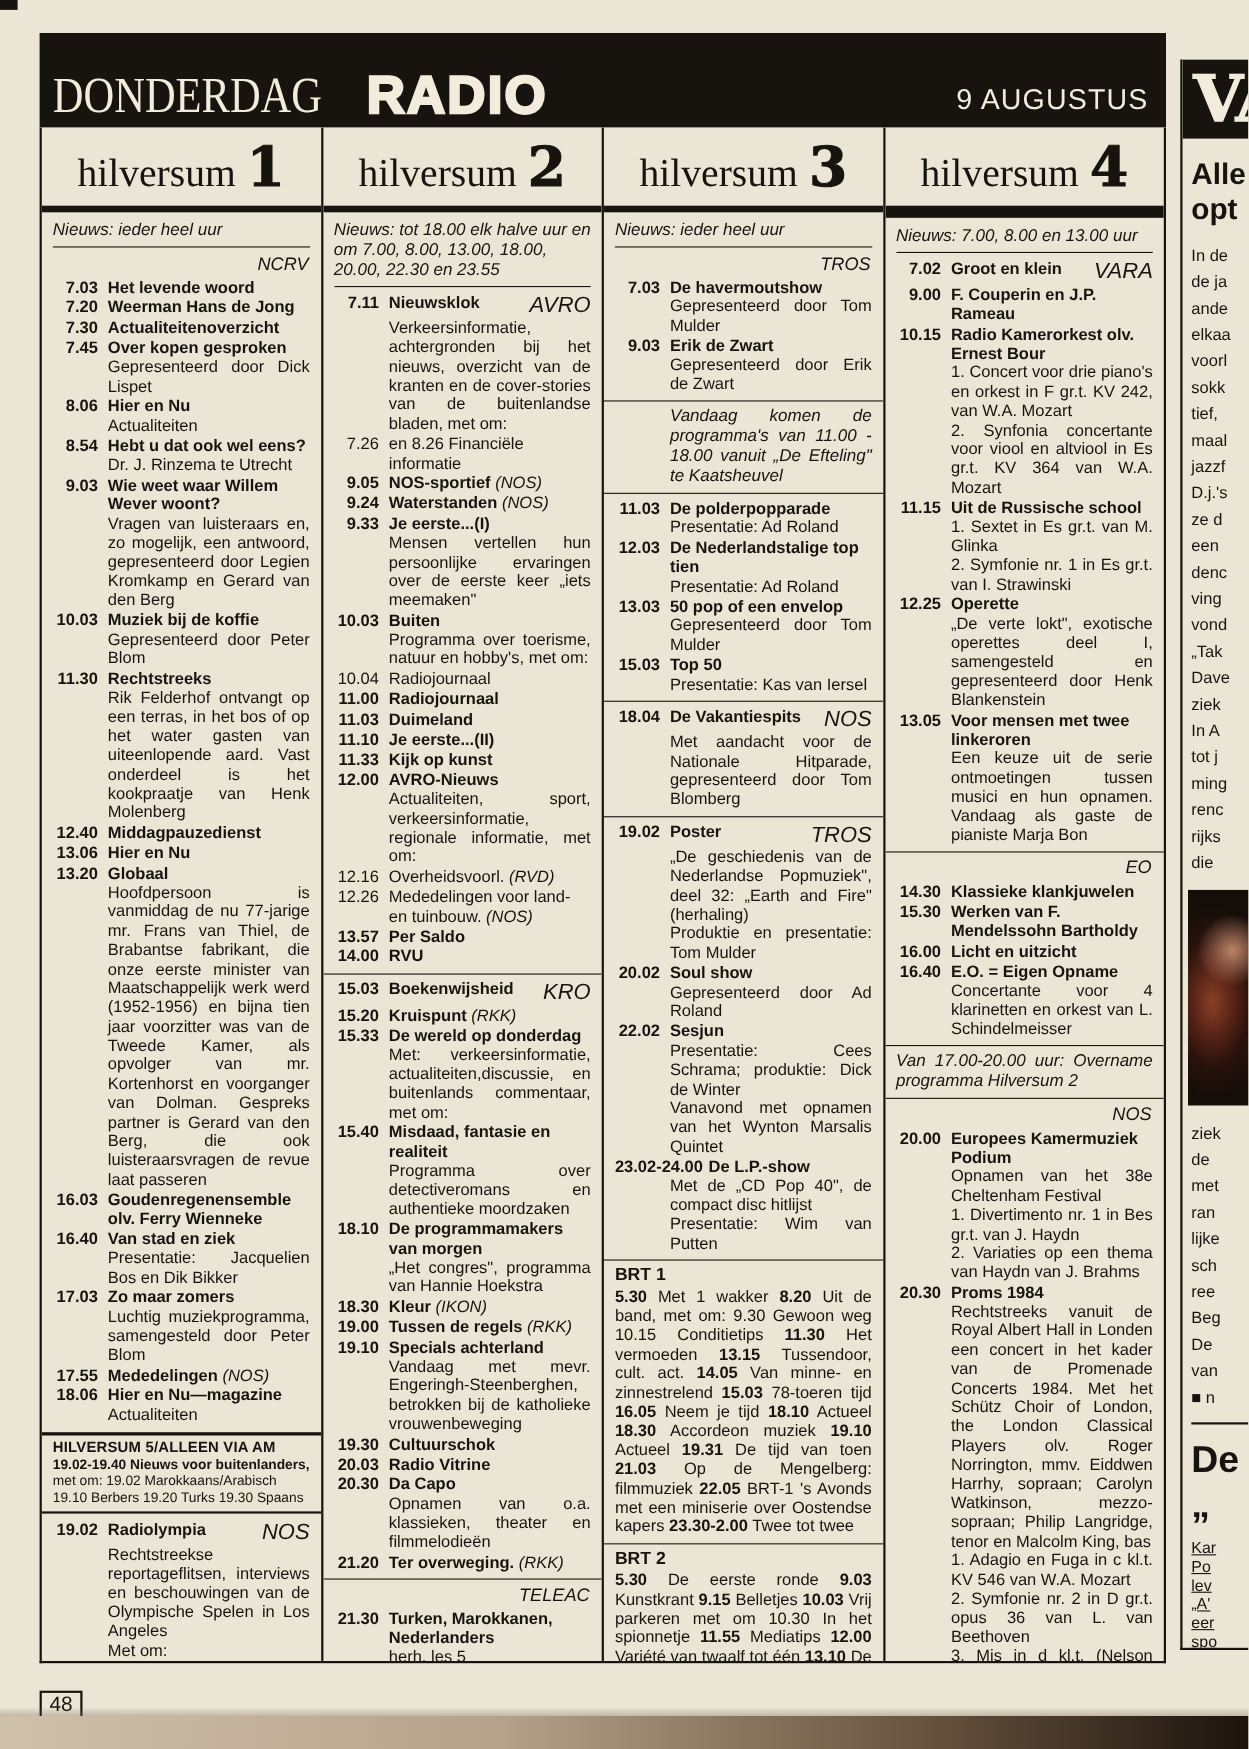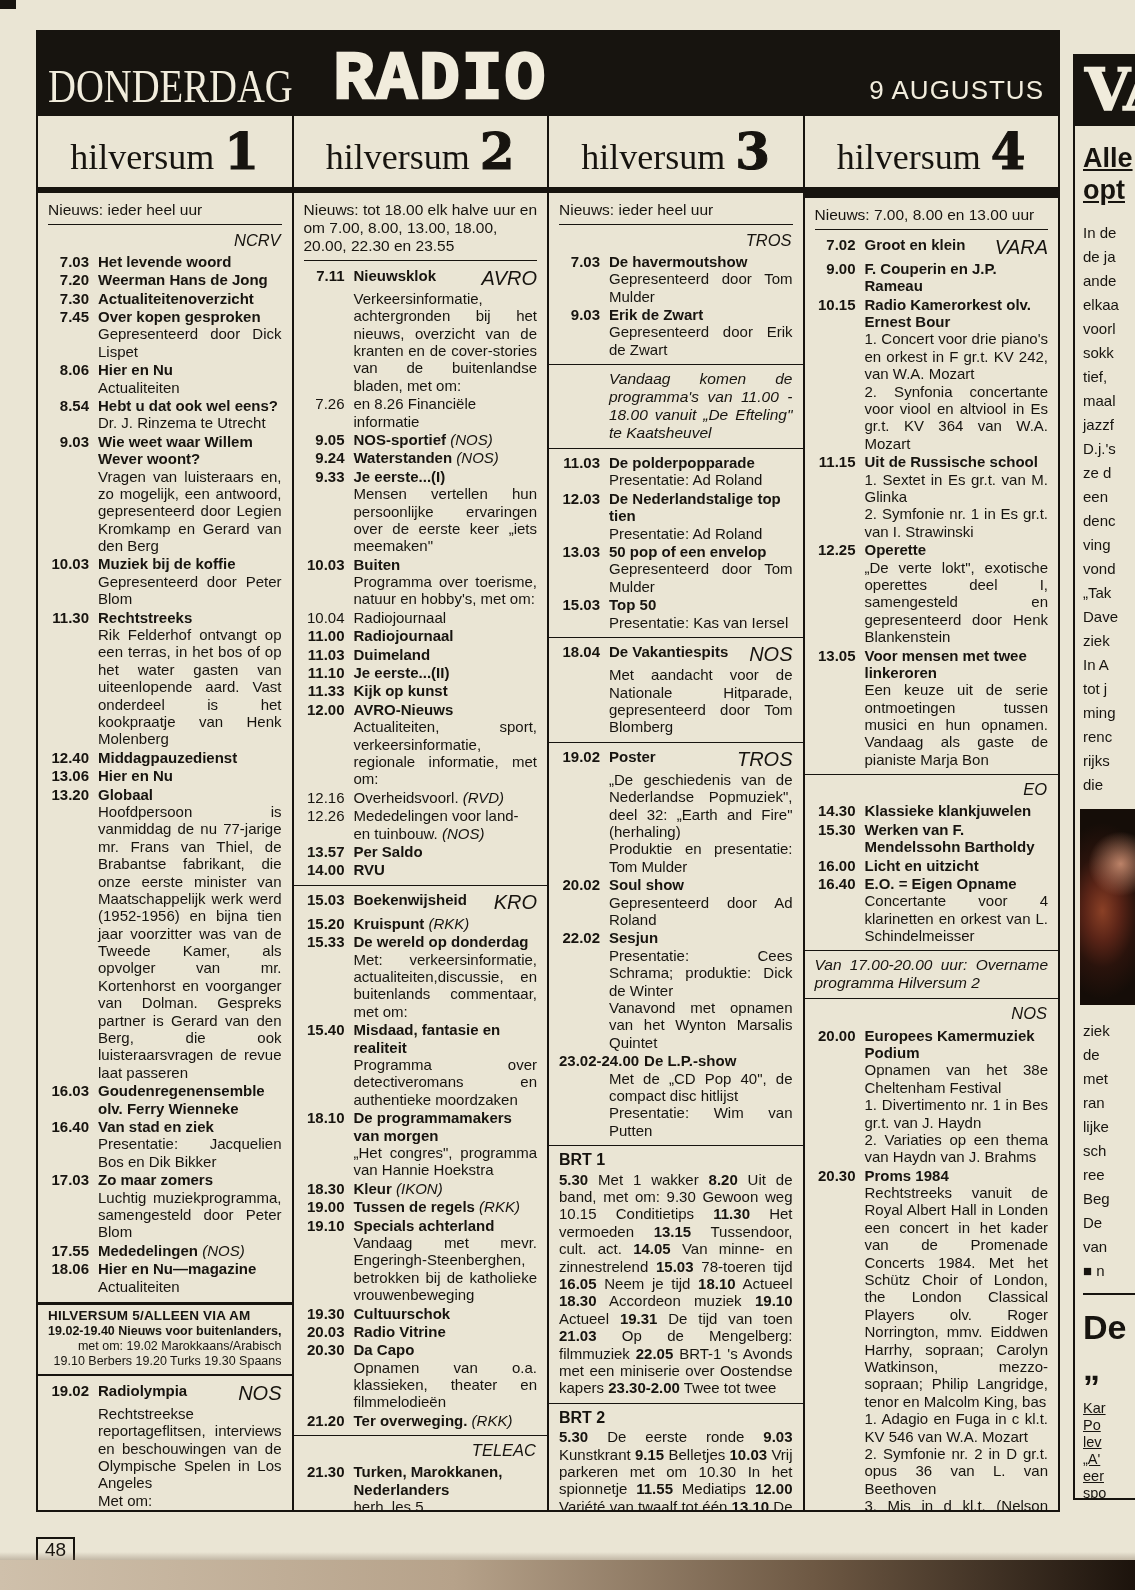--- a/index.html
+++ b/index.html
@@ -19,38 +19,38 @@
   .main-box { position:absolute; left:36px; top:30px; width:1024px; height:1516px; }
   .masthead {
     height:86px; background:#17140f; color:#f1ecdc;
     display:flex; align-items:flex-end; padding:0 16px 9px 12px;
   }
   .day {
     font-family:"Liberation Serif", serif; font-size:46px; line-height:.9;
     letter-spacing:0; transform:scaleX(.84); transform-origin:left bottom; white-space:nowrap;
   }
   .radio {
-    font-family:Liberation Mono, monospace; font-weight:bold; font-size:68px; line-height:.8;
+    font-family:Liberation Sans, sans-serif; font-weight:bold; font-size:48px; line-height:.8;
     letter-spacing:2px; margin-left:-6px; -webkit-text-stroke:2.5px #f1ecdc; white-space:nowrap;
   }
   .date { margin-left:auto; font-size:26px; letter-spacing:1px; padding-bottom:2px;text-align:center; }
 
   .columns {
     display:flex; align-items:stretch; height:1396px;
     border:2.5px solid #17140f; border-top:none; background:#eae5d4;
   }
   .col { flex:1 1 0; min-width:0; overflow:hidden; padding:0 10px 6px; }
   .col + .col { border-left:2px solid #17140f; }
   .col-head { display:flex; align-items:baseline; justify-content:center; gap:10px; padding:17px 0 4px; }
   .hname { font-family:"Liberation Serif", serif; font-size:36px; }
   .hnum  { font-family:"DejaVu Serif", serif; font-size:50px; font-weight:bold; line-height:.75; -webkit-text-stroke:1px #17140f; }
   .col-rule { height:6px; background:#17140f; margin:4px -10px 0; }
   .col-rule.thick { height:11px; }
 
-  .news { font-size:15.5px; padding:8px 0 5px; border-bottom:1.5px solid #17140f; margin-bottom:6px; }
+  .news { font-style:italic; font-size:15.5px; padding:8px 0 5px; border-bottom:1.5px solid #17140f; margin-bottom:6px; }
 
   .bcast { text-align:right; font-style:italic; font-size:16.5px; margin:3px 1px; }
   .rule  { border-top:1.5px solid #17140f; margin:6px -10px 5px; }
 
   .entry { margin:1px 0; }
   .t-row { display:flex; }
   .time  { flex:0 0 50px; text-align:right; padding-right:9px; font-weight:bold; }
   .tw    { display:block; flex:1; min-width:0; }
   .title { font-weight:bold; }
   .right { float:right; font-style:italic; font-weight:normal; font-size:20px; margin-left:6px; }
@@ -59,21 +59,21 @@
   .entry.plain .time, .entry.plain .title { font-weight:normal; }
   .entry.wide .t-row { display:block; margin-left:0; }
   .entry.wide .time  { display:inline; padding-right:5px; }
   .entry.wide .tw    { display:inline; }
 
   .note { font-style:italic; margin:2px 0 2px 50px; text-align:justify; font-size:15.5px; }
   .note.flush { margin-left:0; }
 
   .box { border-top:3.5px solid #17140f; border-bottom:2px solid #17140f; margin:7px -10px 6px; padding:3px 10px 5px; }
   .box-title { font-weight:bold; font-size:13.5px; letter-spacing:.2px; }
-  .box-text  { font-size:12.5px; line-height:1.2;text-align:right; }
+  .box-text  { font-size:12.5px; line-height:1.2; }
 
   .sec { margin-top:3px; }
   .sec-title { font-weight:bold; font-size:16px; margin:2px 0 1px; }
   .sec-text  { text-align:justify; hyphens:auto; }
 
   
   .pagenum {
     position:absolute; left:36px; top:1537px; border:2px solid #17140f;
     padding:0 7px 2px; font-size:19px; background:#eae5d4;
   }
@@ -82,21 +82,21 @@
   .side {
     position:absolute; left:1073px; top:54px; width:62px; height:1446px;
     border-left:2px solid #17140f; border-bottom:2px solid #17140f;
     overflow:hidden; padding-left:6px; background:#eae5d4;
   }
   .side-mast {
     background:#17140f; color:#f1ecdc; height:72px; margin-left:-6px; padding-left:10px;
     font-family:"DejaVu Serif", serif; font-weight:bold; font-size:58px; line-height:72px;
     letter-spacing:-2px; white-space:nowrap; -webkit-text-stroke:1.5px #f1ecdc;
   }
-  .side-h1 { font-weight:bold; font-size:27px; line-height:1.2; margin:16px 0 14px 2px; white-space:nowrap;text-decoration:underline; }
+  .side-h1 { font-weight:bold; font-size:27px; line-height:1.2; margin:16px 0 14px 2px; white-space:nowrap; }
   .side-p  { margin-left:2px; }
   .side-p div { font-size:15px; line-height:24px; white-space:nowrap; }
   .side-photo {
     height:196px; margin:12px 0 14px -1px; width:70px;
     background:
       radial-gradient(circle at 58% 28%, rgba(214,150,120,.85) 0%, rgba(214,150,120,0) 22%),
       radial-gradient(ellipse 75% 45% at 32% 52%, #8a4026 0%, #5a2417 34%, #2a130c 64%, #150d08 100%);
   }
   .side-rule { border-top:2.5px solid #17140f; margin:10px 0 12px 2px; }
   .side-h2 { font-weight:bold; font-size:34px; line-height:1.22; margin:0 0 10px 2px; white-space:nowrap; }

